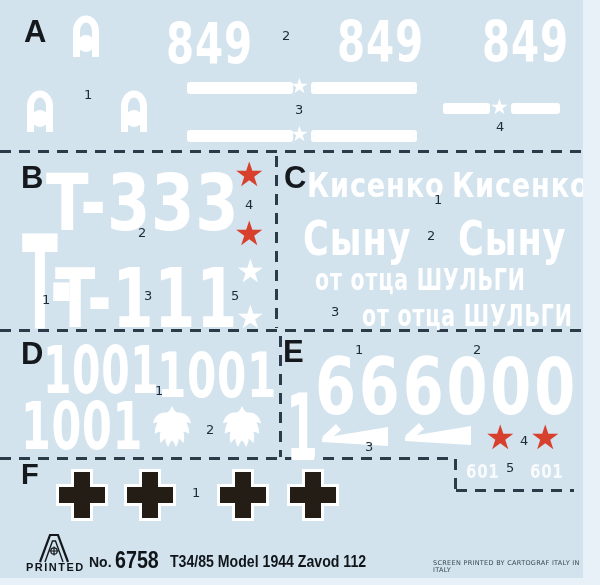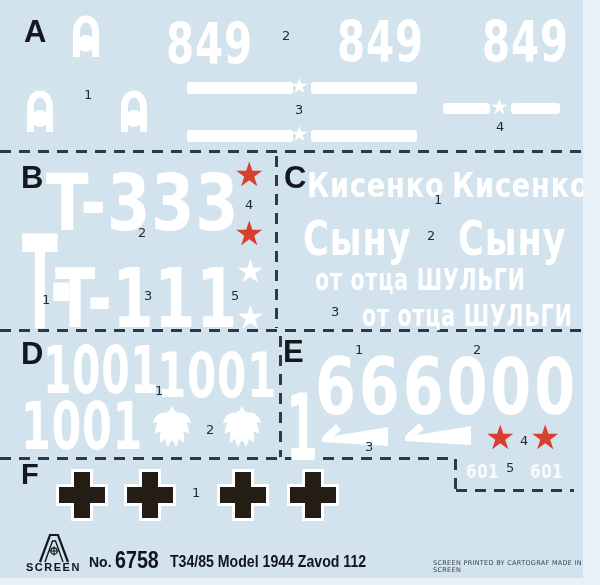--- a/index.html
+++ b/index.html
@@ -157,21 +157,21 @@
     <rect x="19" y="4" width="16" height="46" fill="#241d16"></rect>
       <rect x="4" y="19" width="46" height="16" fill="#241d16"></rect>
   </svg>
 
   <svg class="svgdecal" style="left:31px;top:533px;" width="46" height="30" viewBox="0 0 46 30">
     <path d="M9,29 L19,2 H27 L37,29" fill="none" stroke="#14181c" stroke-width="2.2"></path>
     <path d="M14,29 L21.5,8 H24.5 L32,29" fill="none" stroke="#14181c" stroke-width="1.4"></path>
     <circle cx="23" cy="18" r="3.2" fill="none" stroke="#14181c" stroke-width="1.2"></circle>
     <path d="M23,13.5 V22.5 M18.5,18 H27.5" stroke="#14181c" stroke-width="1.2" fill="none"></path>
   </svg>
-  <div class="ftxt" style="left:26px;top:562px;font-size:11px;letter-spacing:1.5px;">SCREEN</div>
+  <div class="ftxt" style="left:26px;top:562px;font-size:11px;letter-spacing:1.5px;">PRINTED</div>
   <div class="ftxt" style="left:89px;top:555px;font-size:14px;">No.</div>
   <div class="ftxt" style="left:115px;top:548px;font-size:24px;transform:scale(0.82,1);">6758</div>
   <div class="ftxt" style="left:170px;top:553px;font-size:17px;transform:scale(0.83,1);">T34/85 Model 1944 Zavod 112</div>
-  <div class="note" style="left:433px;top:560px;">SCREEN PRINTED BY CARTOGRAF MADE IN SCREEN</div>
+  <div class="note" style="left:433px;top:560px;">SCREEN PRINTED BY CARTOGRAF ITALY IN ITALY</div>
 
   <div class="margin-right"></div>
   <div class="margin-bottom"></div>
 </div>
 
 </body></html>

